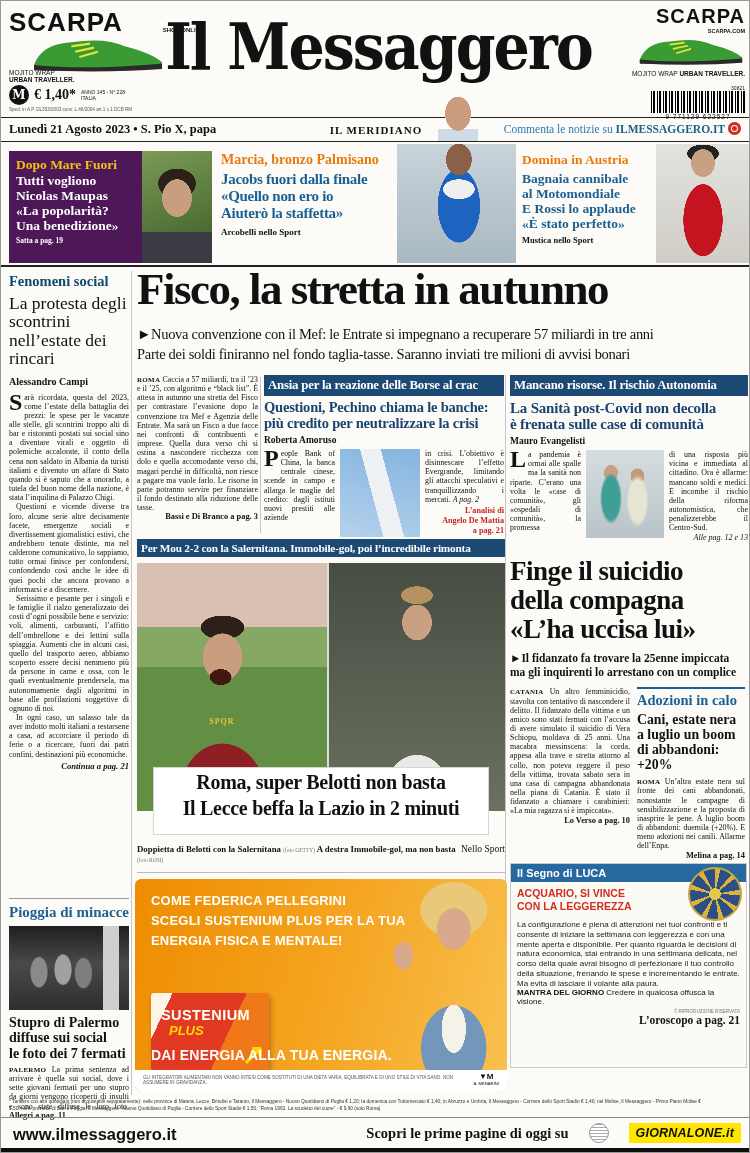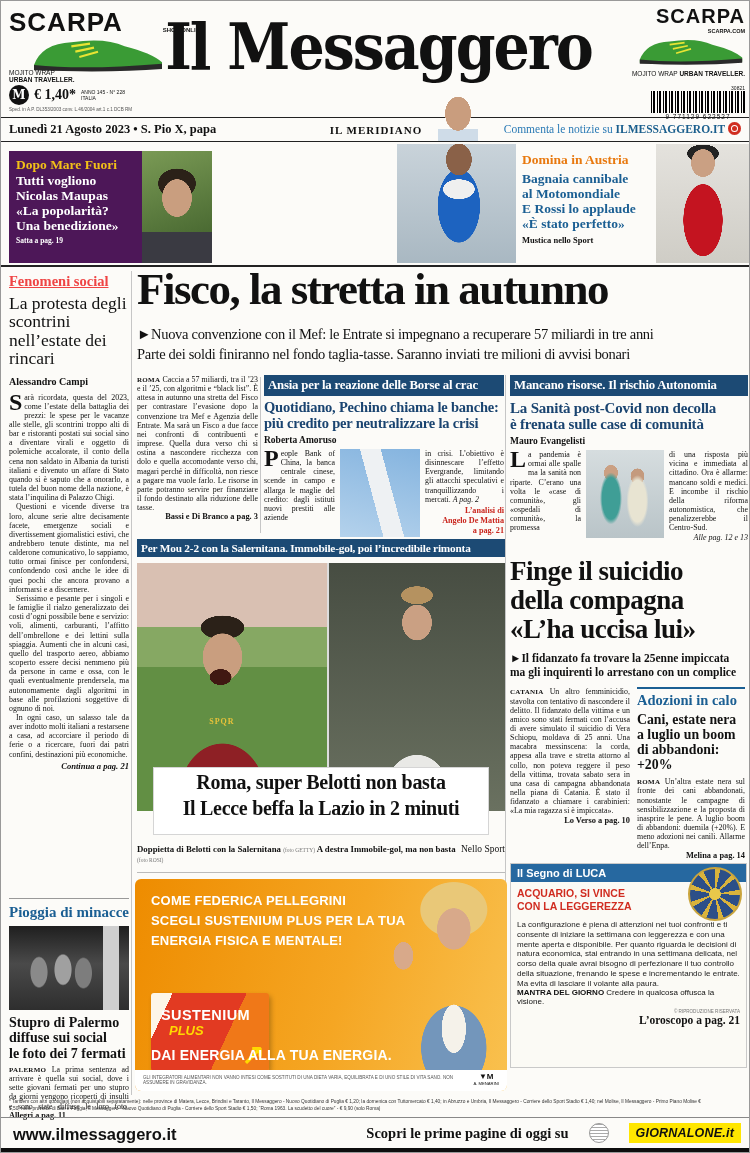--- a/index.html
+++ b/index.html
@@ -11,21 +11,21 @@
   .vr{position:absolute;background:#c6c6c6;width:1px;}
   .nowrap{white-space:nowrap;overflow:hidden;}
   .body{font-size:7.9px;line-height:1.16;text-align:justify;margin:0;}
   .ind{text-indent:7px;}
   .city{font-weight:bold;font-size:7px;letter-spacing:.3px;}
   .sigr{font-weight:bold;font-size:8.4px;text-align:right;}
   .dc{float:left;font-size:24px;line-height:19px;font-weight:bold;padding-right:2px;}
   .navy-bar{background:#1c4a74;color:#fff;font-weight:bold;padding:3px 4px;box-sizing:border-box;}
   .bluehead{color:#1a4470;font-weight:bold;letter-spacing:-.2px;line-height:1.07;}
   .kick-or{color:#e8790f;font-weight:bold;}
-  .kick-red{color:#ef4444;font-weight:bold;text-decoration:underline;}
+  .kick-red{color:#0c4a6e;font-weight:bold;}
   .tblue{color:#1b5f93;font-weight:bold;line-height:1.12;}
   .ph{position:absolute;background-color:#c9c9c9;}
   .ph-maupas{background:
     radial-gradient(ellipse 15px 19px at 50% 42%,#c99e7f 98%,transparent),
     radial-gradient(ellipse 19px 15px at 50% 29%,#2b2118 98%,transparent),
     linear-gradient(180deg,transparent 72%,#3a3a42 72%),
     linear-gradient(160deg,#7a9a55,#3c5c28);}
   .ph-jacobs{background:
     radial-gradient(ellipse 13px 16px at 52% 13%,#8a6148 98%,transparent),
     radial-gradient(ellipse 16px 10px at 52% 38%,#efefef 98%,transparent),
@@ -156,20 +156,29 @@
     <div style="color:#fff;font-weight:bold;font-size:13.5px;line-height:1.12">
       <div>Tutti vogliono</div>
       <div>Nicolas Maupas</div>
       <div>«La popolarità?</div>
       <div>Una benedizione»</div>
     </div>
     <div style="color:#fff;font-weight:bold;font-size:7.5px;margin-top:3px">Satta a pag. 19</div>
   </div>
   <div class="ph ph-maupas" style="left:141px;top:150px;width:70px;height:112px"></div>
 
+  <div class="abs" style="left:220px;top:151px;width:174px">
+    <div class="kick-or" style="font-size:14px">Marcia, bronzo Palmisano</div>
+    <div class="tblue" style="font-size:15px;letter-spacing:-.3px;margin-top:3px">
+      <div>Jacobs fuori dalla finale</div>
+      <div>«Quello non ero io</div>
+      <div>Aiuterò la staffetta»</div>
+    </div>
+    <div style="font-weight:bold;font-size:9px;margin-top:6px">Arcobelli nello Sport</div>
+  </div>
   <div class="ph ph-jacobs" style="left:396px;top:143px;width:119px;height:119px"></div>
 
   <div class="abs" style="left:521px;top:151px;width:132px">
     <div class="kick-or" style="font-size:13.5px">Domina in Austria</div>
     <div class="tblue" style="font-size:13.5px;margin-top:3px">
       <div>Bagnaia cannibale</div>
       <div>al Motomondiale</div>
       <div>E Rossi lo applaude</div>
       <div>«È stato perfetto»</div>
     </div>
@@ -199,21 +208,21 @@
 
   <div class="abs" style="left:136px;top:374px;width:121px">
     <p class="body"><b class="city">ROMA</b> <span>Caccia a 57 miliardi, tra il ’23 e il ’25, con algoritmi e “black list”. È attesa in autunno una stretta del Fisco per contrastare l’evasione dopo la convenzione tra Mef e Agenzia delle Entrate. Ma sarà un Fisco a due facce nei confronti di contribuenti e imprese. Quella dura verso chi si ostina a nascondere ricchezza con dolo e quella accomodante verso chi, magari perché in difficoltà, non riesce a pagare ma vuole farlo. Le risorse in parte potranno servire per finanziare il fondo destinato alla riduzione delle tasse.</span></p>
     <div class="sigr">Bassi e Di Branco a pag. 3</div>
   </div>
   <div class="vr" style="left:259px;top:376px;height:156px"></div>
 
   <div class="abs" style="left:263px;top:374px;width:240px">
     <div class="navy-bar nowrap" style="font-size:12.8px;letter-spacing:-.2px">Ansia per la reazione delle Borse al crac</div>
     <div class="bluehead" style="font-size:14.5px;margin-top:4px">
-      <div class="nowrap">Quotidiano, Pechino chiama le banche:</div>
+      <div class="nowrap">Questioni, Pechino chiama le banche:</div>
       <div class="nowrap">più credito per neutralizzare la crisi</div>
     </div>
     <div style="font-weight:bold;font-size:9.5px;margin:4px 0">Roberta Amoruso</div>
     <div style="display:flex;gap:5px">
       <p class="body" style="width:72px"><span class="dc">P</span><span>eople Bank of China, la banca centrale cinese, scende in campo e allarga le maglie del credito: dagli istituti nuovi prestiti alle aziende</span></p>
       <div class="ph ph-evergrande" style="position:relative;width:80px;height:88px;flex:none"></div>
       <div style="width:80px">
         <p class="body"><span>in crisi. L’obiettivo è disinnescare l’effetto Evergrande, limitando gli attacchi speculativi e tranquillizzando i mercati.</span> <i>A pag. 2</i></p>
         <div class="redsig">
           <div>L’analisi di</div>

